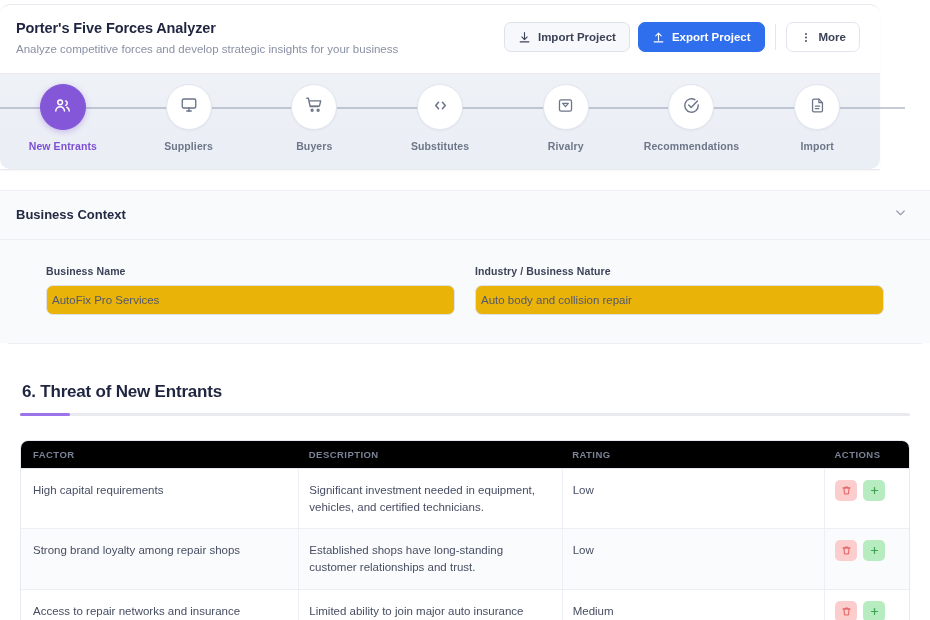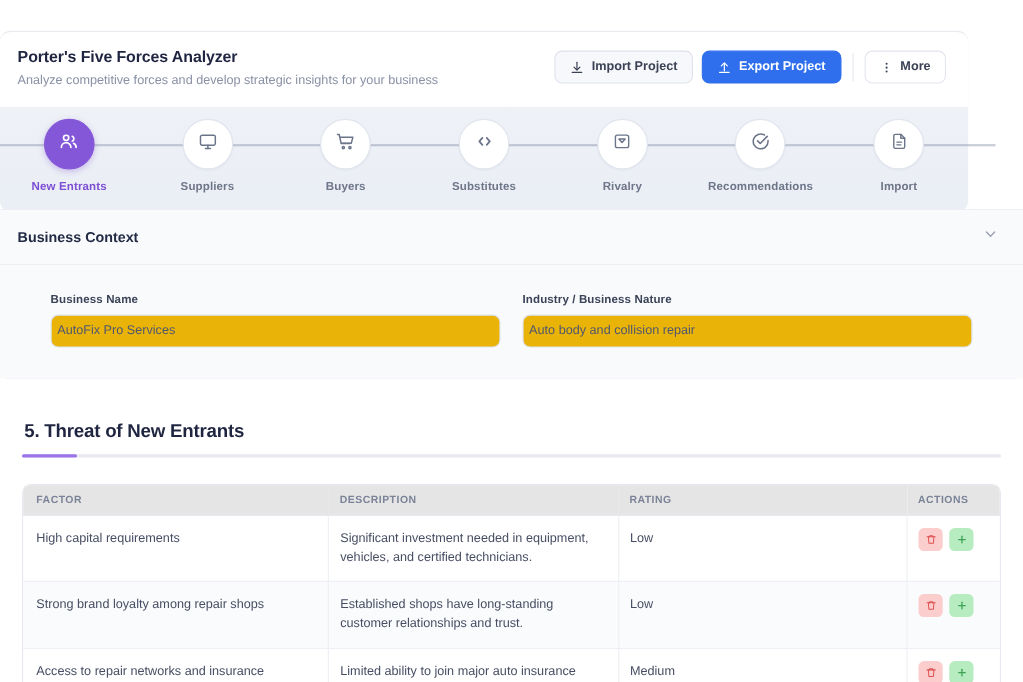--- a/index.html
+++ b/index.html
@@ -17,21 +17,20 @@
   
   .app-card {
     position: absolute;
     left: 0; top: 4px;
     width: 880px;
     background: #ffffff;
     border: 1px solid #e8eaf0;
     border-left: none; border-right: none;
     border-radius: 10px 10px 0 0;
     box-shadow: 0 1px 2px rgba(20,30,60,.04);
-    margin-top: 24px;
   }
 
   .app-header {
     display: flex;
     align-items: flex-start;
     justify-content: space-between;
     padding: 14px 20px 16px 16px;
   }
 
   .app-title {
@@ -257,21 +256,21 @@
   
   .table-wrap {
     margin-top: 24px;
     border: 1px solid #e7e9f0;
     border-radius: 8px;
     overflow: hidden;
     background: #ffffff;
   }
   table { width: 100%; border-collapse: collapse; }
   thead th {
-    background: #e5e5e5;
+    background: #000000;
     font-size: 9.5px;
     font-weight: 600;
     letter-spacing: .45px;
     color: #7b8397;
     text-align: left;
     padding: 8px 10px;
     border-bottom: 1px solid #e7e9f0;
   }
   thead th.col-factor { width: 285px; padding-left: 12px; }
   thead th.col-desc   { width: 270px; }
@@ -471,21 +470,21 @@
       <input class="field-input" type="text" value="AutoFix Pro Services" style="">
     </div>
     <div class="field">
       <div class="field-label">Industry / Business Nature</div>
       <input class="field-input" type="text" value="Auto body and collision repair" style="">
     </div>
   </div>
 </div>
 
 <div class="force-section">
-  <div class="force-title">5. Threat of New Entrants</div>
+  <div class="force-title">6. Threat of New Entrants</div>
   <div class="force-rule"></div>
 
   <div class="table-wrap">
     <table>
       <thead>
         <tr>
           <th class="col-factor">FACTOR</th>
           <th class="col-desc">DESCRIPTION</th>
           <th class="col-rating">RATING</th>
           <th class="col-actions">ACTIONS</th>

